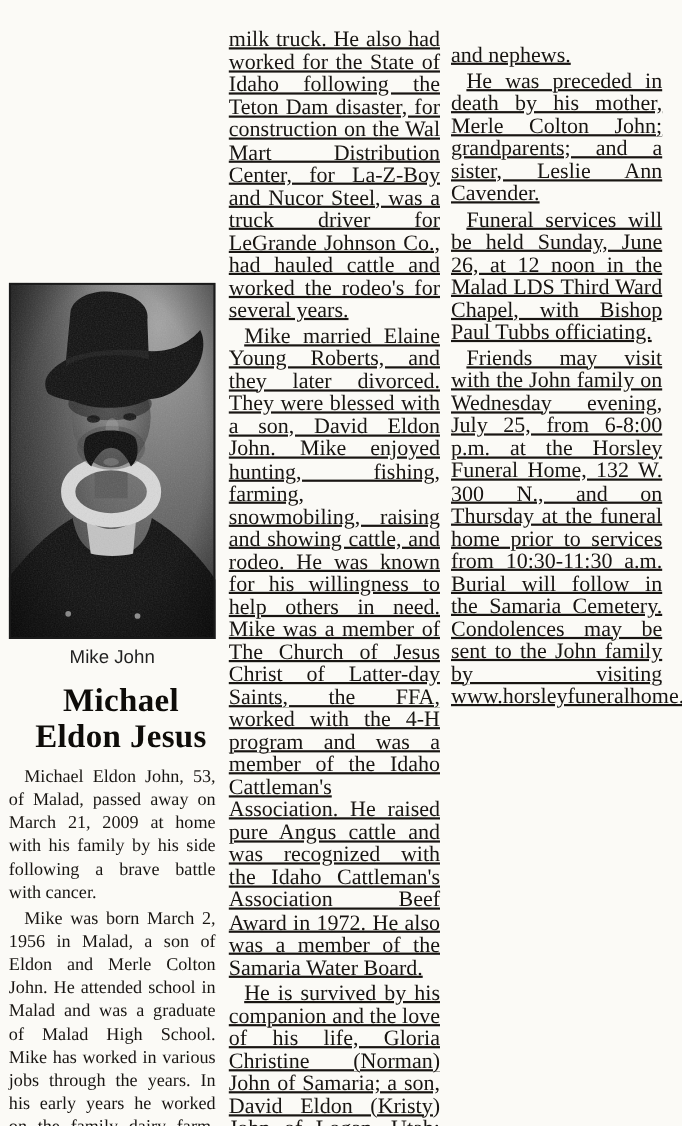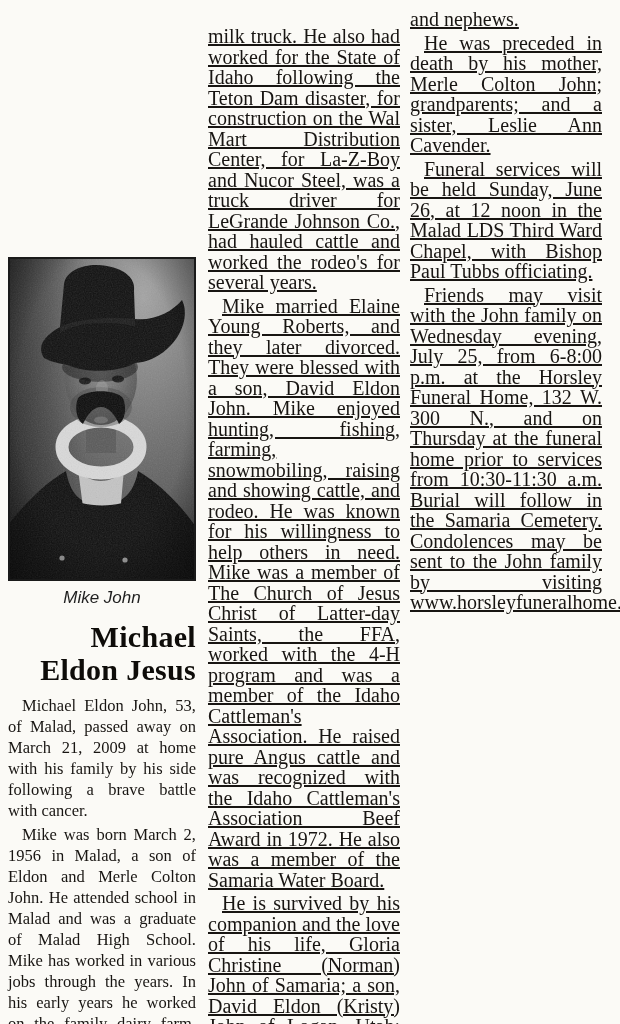--- a/index.html
+++ b/index.html
@@ -12,35 +12,35 @@
     color:#181512;
   }
   .col{position:absolute;top:0;text-align:justify;}
   .col p{margin:0 0 3px 0;hyphens:auto;-webkit-hyphens:auto;}
   .indent{text-indent:14px;}
   .noindent{text-indent:0;}
 
   .col-left{left:8px;width:188px;}
   .col-left p{font-size:16.5px;line-height:21px;}
   .col-mid{left:208px;width:192px;padding-top:26px;}
-  .col-right{left:410px;width:192px;padding-top:9px;}
+  .col-right{left:410px;width:192px;padding-top:40px;}
   .col-mid p,.col-right p{font-size:20px;line-height:20.5px;text-decoration:underline;}
 
   figure.photo{margin:257px 0 0 0;padding:0;}
   .photo svg{display:block;}
   figcaption{
     font-family:"Liberation Sans","DejaVu Sans",sans-serif;
     font-size:17px;line-height:20px;color:#1f1f1f;
-    text-align:center;margin-top:7px;font-style:italic;
+    text-align:center;margin-top:7px;
   }
   h1.headline{
     margin:12px 0 9px 16px;
     font-size:30px;line-height:33px;
     font-weight:700;letter-spacing:.3px;color:#0e0c09;
-    text-align:right;
+    text-align:center;
   }
 </style>
 </head>
 <body>
 
 <div class="page">
 
   <div class="col col-left">
     <figure class="photo">
       <svg width="188" height="324" viewBox="0 0 188 324">

